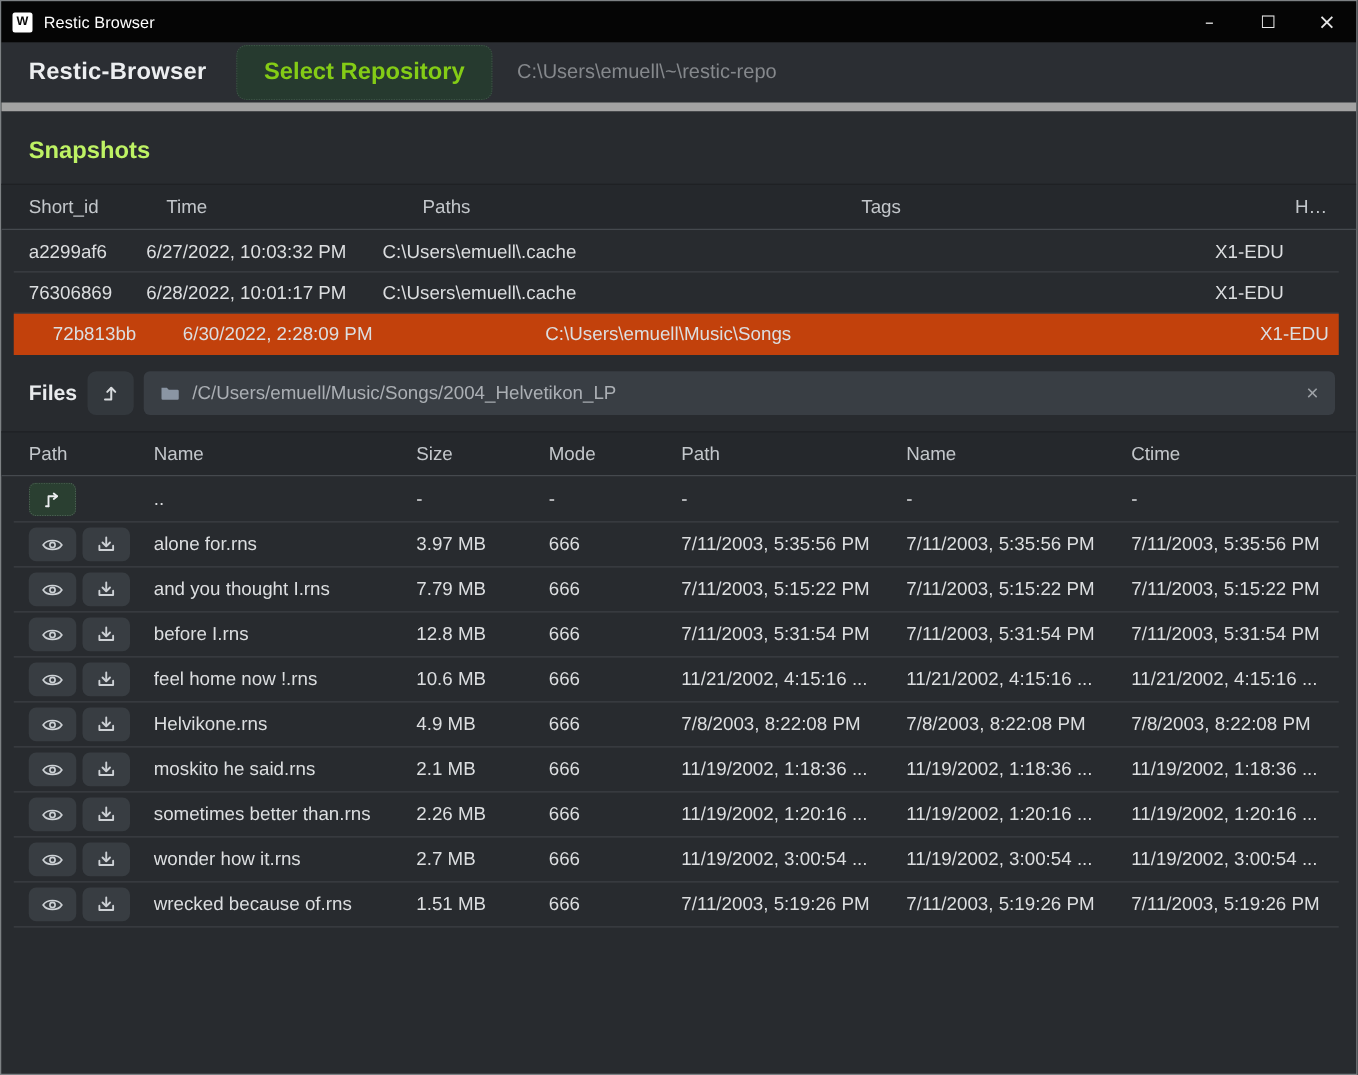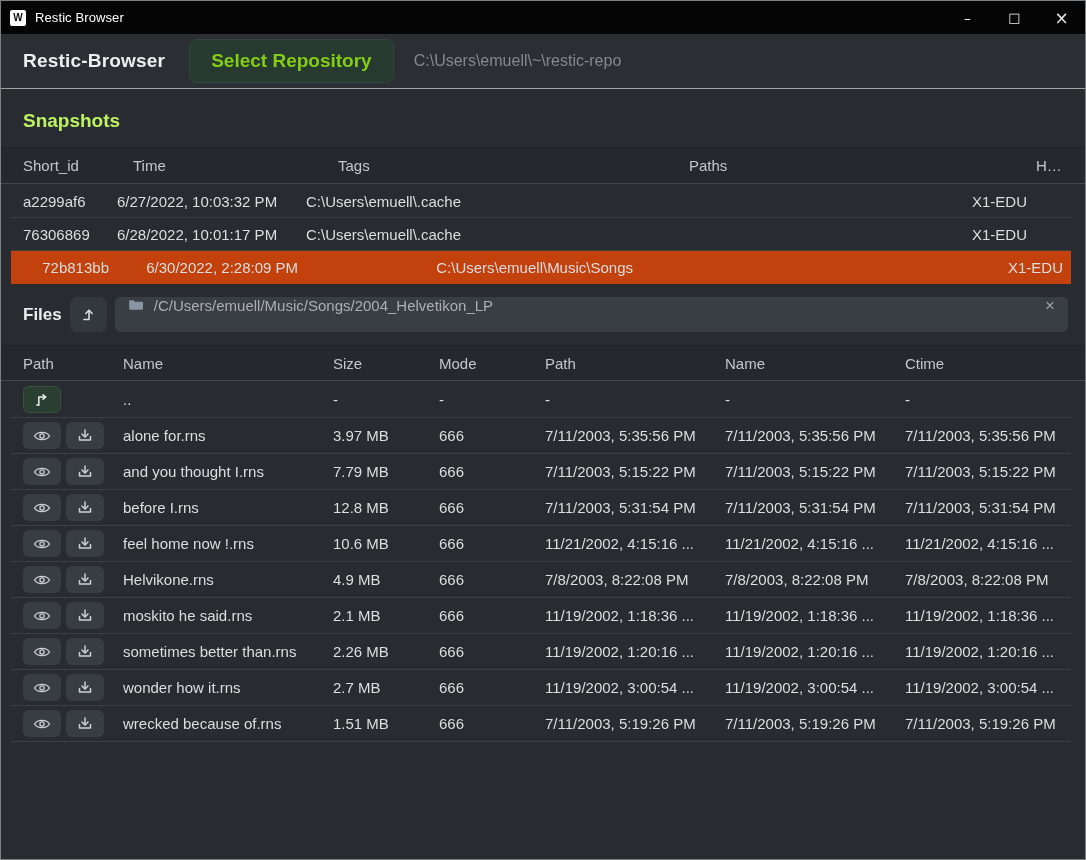--- a/index.html
+++ b/index.html
@@ -43,21 +43,21 @@
   .win-btn.maximize { font-size: 13px; }
   .win-btn.close { font-size: 17px; }
 
   
   .header {
     height: 55px;
     background: #2b2e33;
     display: flex;
     align-items: center;
     padding: 0 22px;
-    border-bottom: 1px solid #a3a3a3;
+    border-bottom: 7px solid #a3a3a3;
   }
   .app-title { font-size: 19px; font-weight: bold; color: #eceef0; letter-spacing: .2px; }
   .select-repo-btn {
     margin-left: 24px;
     background: #263a2f;
     border: 1px dotted #3d5446;
     color: #84cc16;
     font-weight: bold;
     font-size: 19px;
     padding: 10px 21px;
@@ -118,20 +118,21 @@
     border: none; border-radius: 7px;
     display: flex; align-items: center; justify-content: center;
     cursor: default;
   }
   .breadcrumb {
     flex: 1;
     height: 35px;
     background: #393e44;
     border-radius: 5px;
     display: flex;
+    align-items: center;
     padding: 0 13px;
     gap: 10px;
   }
   .breadcrumb-path { flex: 1; color: #abafb4; font-size: 15px; }
   .breadcrumb-close { color: #9da1a6; font-size: 17px; cursor: default; line-height: 1; }
 
   
   .grid-files {
     display: grid;
     grid-template-columns: 100px 210px 106px 106px 180px 180px 1fr;
@@ -187,22 +188,22 @@
   <div class="app-title">Restic-Browser</div>
   <button class="select-repo-btn">Select Repository</button>
   <div class="repo-path">C:\Users\emuell\~\restic-repo</div>
 </div>
 
 <div class="section-head">Snapshots</div>
 
 <div class="table-header grid-snap">
   <div class="cell">Short_id</div>
   <div class="cell">Time</div>
+  <div class="cell">Paths</div>
   <div class="cell">Tags</div>
-  <div class="cell">Paths</div>
   <div class="cell">Hostname</div>
 </div>
 
 <div class="snap-rows">
   <div class="snap-row">
     <div class="cell">a2299af6</div>
     <div class="cell">6/27/2022, 10:03:32 PM</div>
     <div class="cell">C:\Users\emuell\.cache</div>
     <div class="cell"></div>
     <div class="cell">X1-EDU</div>

